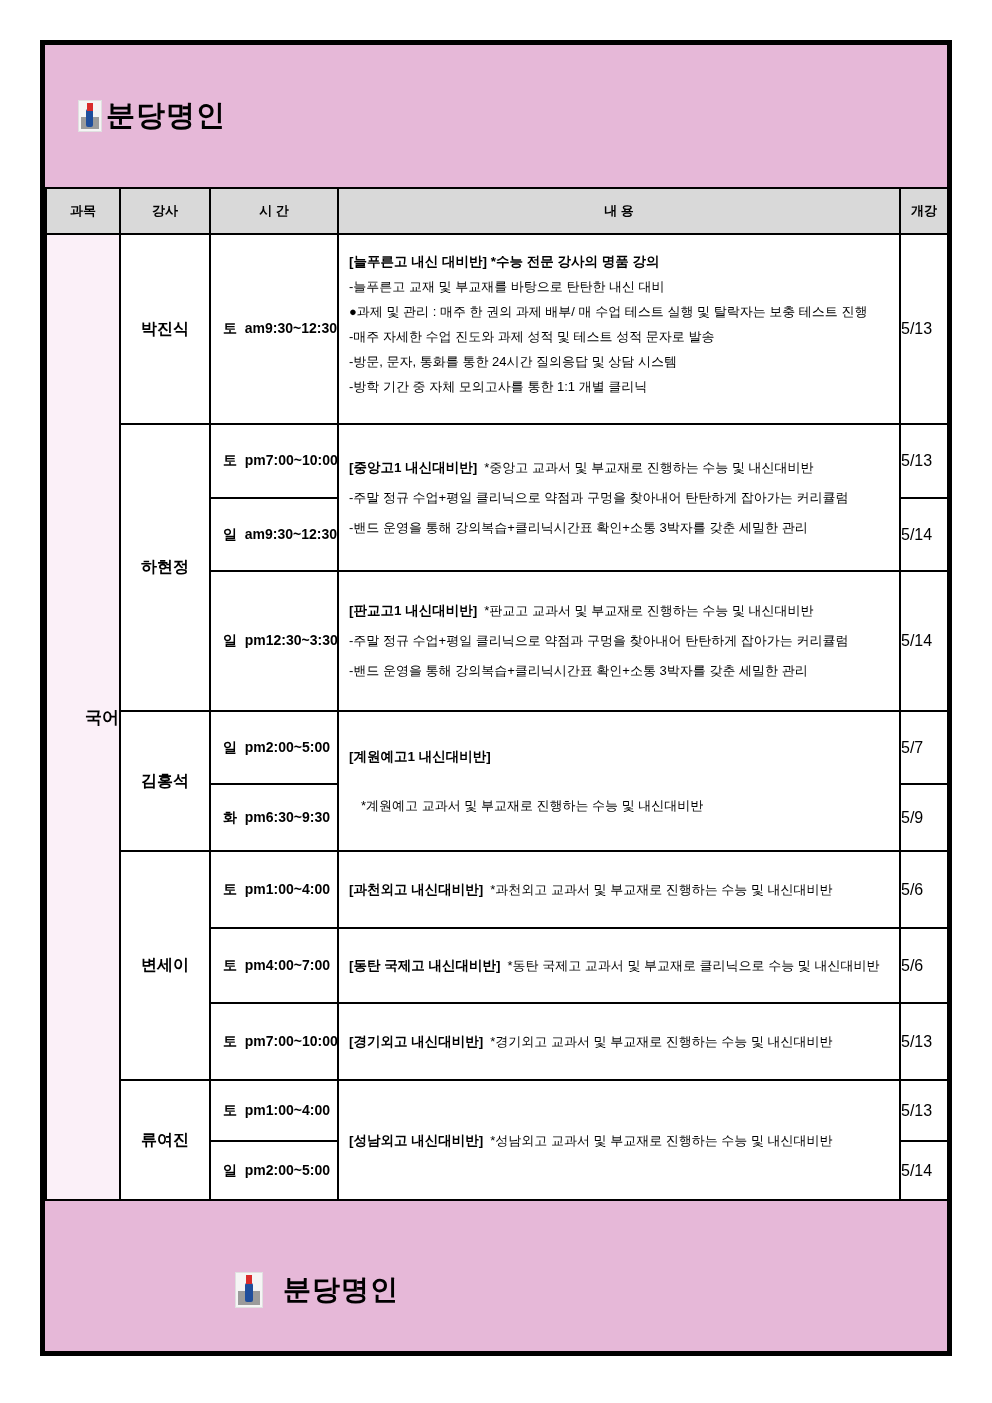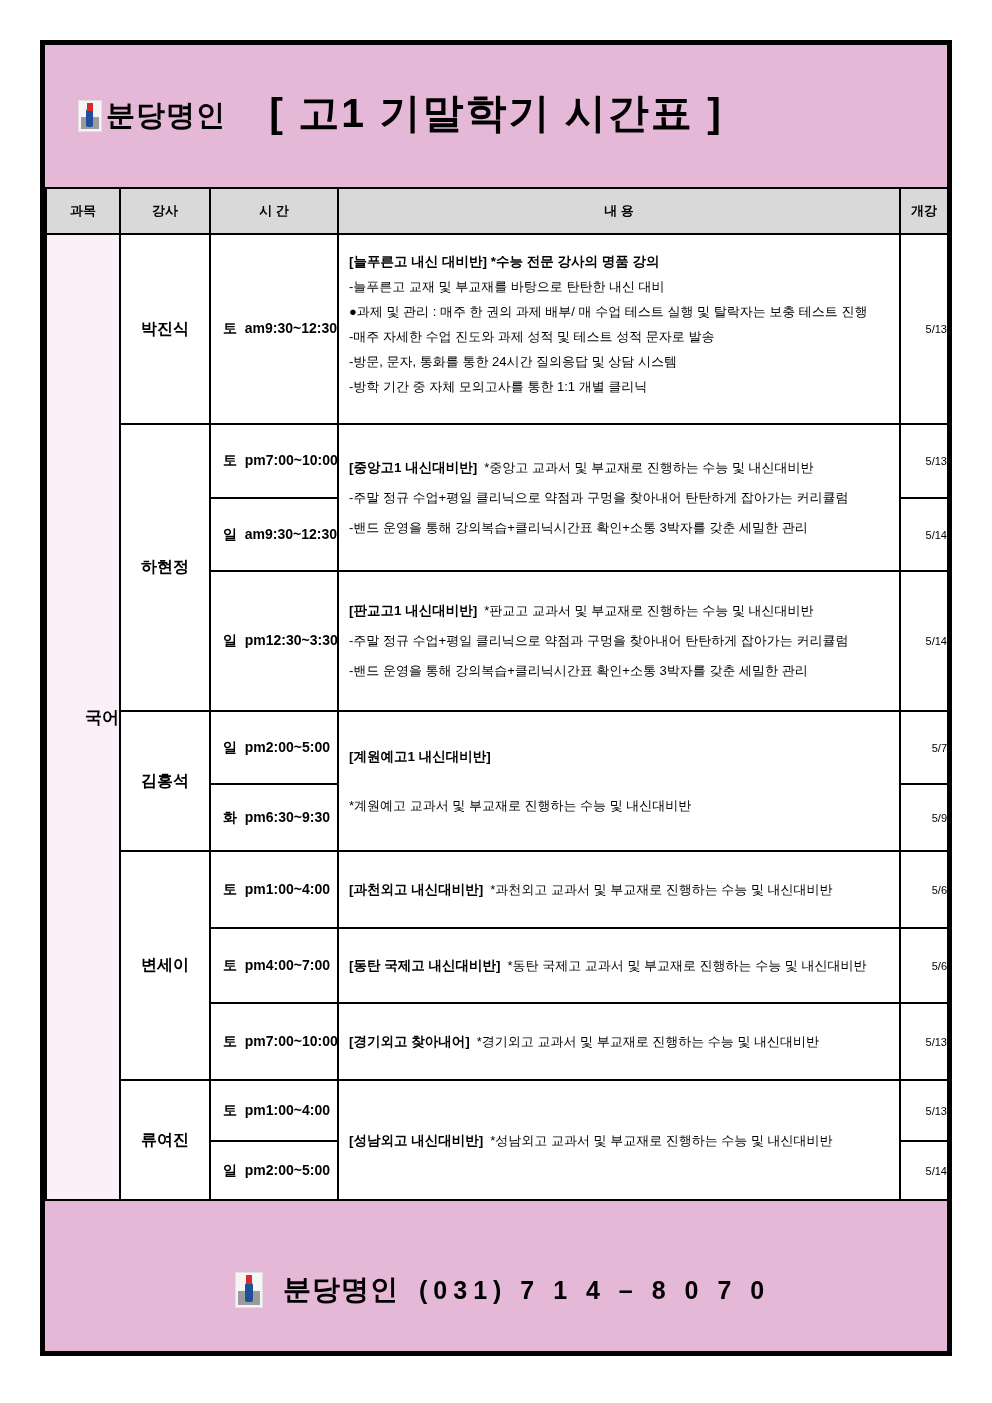--- a/index.html
+++ b/index.html
@@ -49,29 +49,29 @@
     background:#d9d9d9; height:46px; font-size:13px; font-weight:bold;
     text-align:center;
   }
   td.subject-col {
     background:#fbf0f8; text-align:right; font-weight:bold; font-size:17px;
   }
   td.instructor-col { text-align:center; font-weight:bold; font-size:16px; background:#fff;margin-left:35px; }
   td.time-col {
     font-weight:bold; font-size:14px; padding-left:12px; white-space:pre; background:#fff;margin-left:41px;
   }
-  td.start-col { text-align:right; font-size:11px; background:#fff; }
+  td.start-col { text-align:left; font-size:16px; background:#fff; }
   td.content-col { padding:24px 10px; font-size:13px; background:#fff; vertical-align:middle; }
   td.content-col.top { vertical-align:top; padding-top:14px; }
   .c-tag { font-weight:bold; font-size:13.5px; }
   .c-desc { margin-left:7px; }
   .c-line { line-height:25px; }
   .c-head { line-height:25px; }
   .v2 .c-head, .v2 .c-line { line-height:30px; }
-  .stack .c-desc { display:block; margin-left:0; margin-top:24px; }
+  .stack .c-desc { display:block; margin-left:12px; margin-top:24px; }
   
   .footer-band {
     flex:1 1 auto; position:relative;
   }
   .footer-content {
     position:absolute; left:190px; top:70px;
     display:flex; align-items:center; gap:20px;
   }
   .footer-brand { font-size:28px; font-weight:bold; letter-spacing:1px; }
   .footer-phone { font-size:25px; font-weight:bold; letter-spacing:6px; }
@@ -83,21 +83,20 @@
 
   <div class="band header-band">
     <div class="brand-group">
       <span class="logo-icon small">
         <span class="base"></span>
         <span class="blue"></span>
         <span class="red"></span>
       </span>
       <span class="brand-text">분당명인</span>
     </div>
-    <div class="doc-title">[ 고1 기말학기 시간표 ]</div>
   </div>
 
   <table class="schedule">
     <colgroup>
       <col style="width:74px">
         <col style="width:90px">
         <col style="width:128px">
         <col style="width:562px">
         <col style="width:48px">
     </colgroup>
@@ -170,29 +169,29 @@
       <td class="time-col">토  pm1:00~4:00</td>
       <td class="content-col">
         <div class="c-head"><span class="c-tag">[과천외고 내신대비반]</span><span class="c-desc">*과천외고 교과서 및 부교재로 진행하는 수능 및 내신대비반</span></div>
       </td>
       <td class="start-col">5/6</td>
     </tr>
 
     <tr style="height:56px">
       <td class="time-col">토  pm4:00~7:00</td>
       <td class="content-col">
-        <div class="c-head"><span class="c-tag">[동탄 국제고 내신대비반]</span><span class="c-desc">*동탄 국제고 교과서 및 부교재로 진행하는 수능 및 내신대비반</span></div>
+        <div class="c-head"><span class="c-tag">[동탄 국제고 내신대비반]</span><span class="c-desc">*동탄 국제고 교과서 및 부교재로 클리닉으로 수능 및 내신대비반</span></div>
       </td>
       <td class="start-col">5/6</td>
     </tr>
 
     <tr style="height:77px">
       <td class="time-col">토  pm7:00~10:00</td>
       <td class="content-col">
-        <div class="c-head"><span class="c-tag">[경기외고 찾아내어]</span><span class="c-desc">*경기외고 교과서 및 부교재로 진행하는 수능 및 내신대비반</span></div>
+        <div class="c-head"><span class="c-tag">[경기외고 내신대비반]</span><span class="c-desc">*경기외고 교과서 및 부교재로 진행하는 수능 및 내신대비반</span></div>
       </td>
       <td class="start-col">5/13</td>
     </tr>
 
     <tr style="height:61px">
       <td class="instructor-col" rowspan="2">류여진</td>
       <td class="time-col">토  pm1:00~4:00</td>
       <td class="content-col" rowspan="2">
         <div class="c-head"><span class="c-tag">[성남외고 내신대비반]</span><span class="c-desc">*성남외고 교과서 및 부교재로 진행하는 수능 및 내신대비반</span></div>
       </td>
@@ -207,17 +206,16 @@
     </table>
 
   <div class="band footer-band">
     <div class="footer-content">
       <span class="logo-icon large">
         <span class="base"></span>
         <span class="blue"></span>
         <span class="red"></span>
       </span>
       <span class="footer-brand">분당명인</span>
-      <span class="footer-phone">(031) 7 1 4 – 8 0 7 0</span>
     </div>
   </div>
 
 </div>
 
 </body></html>

